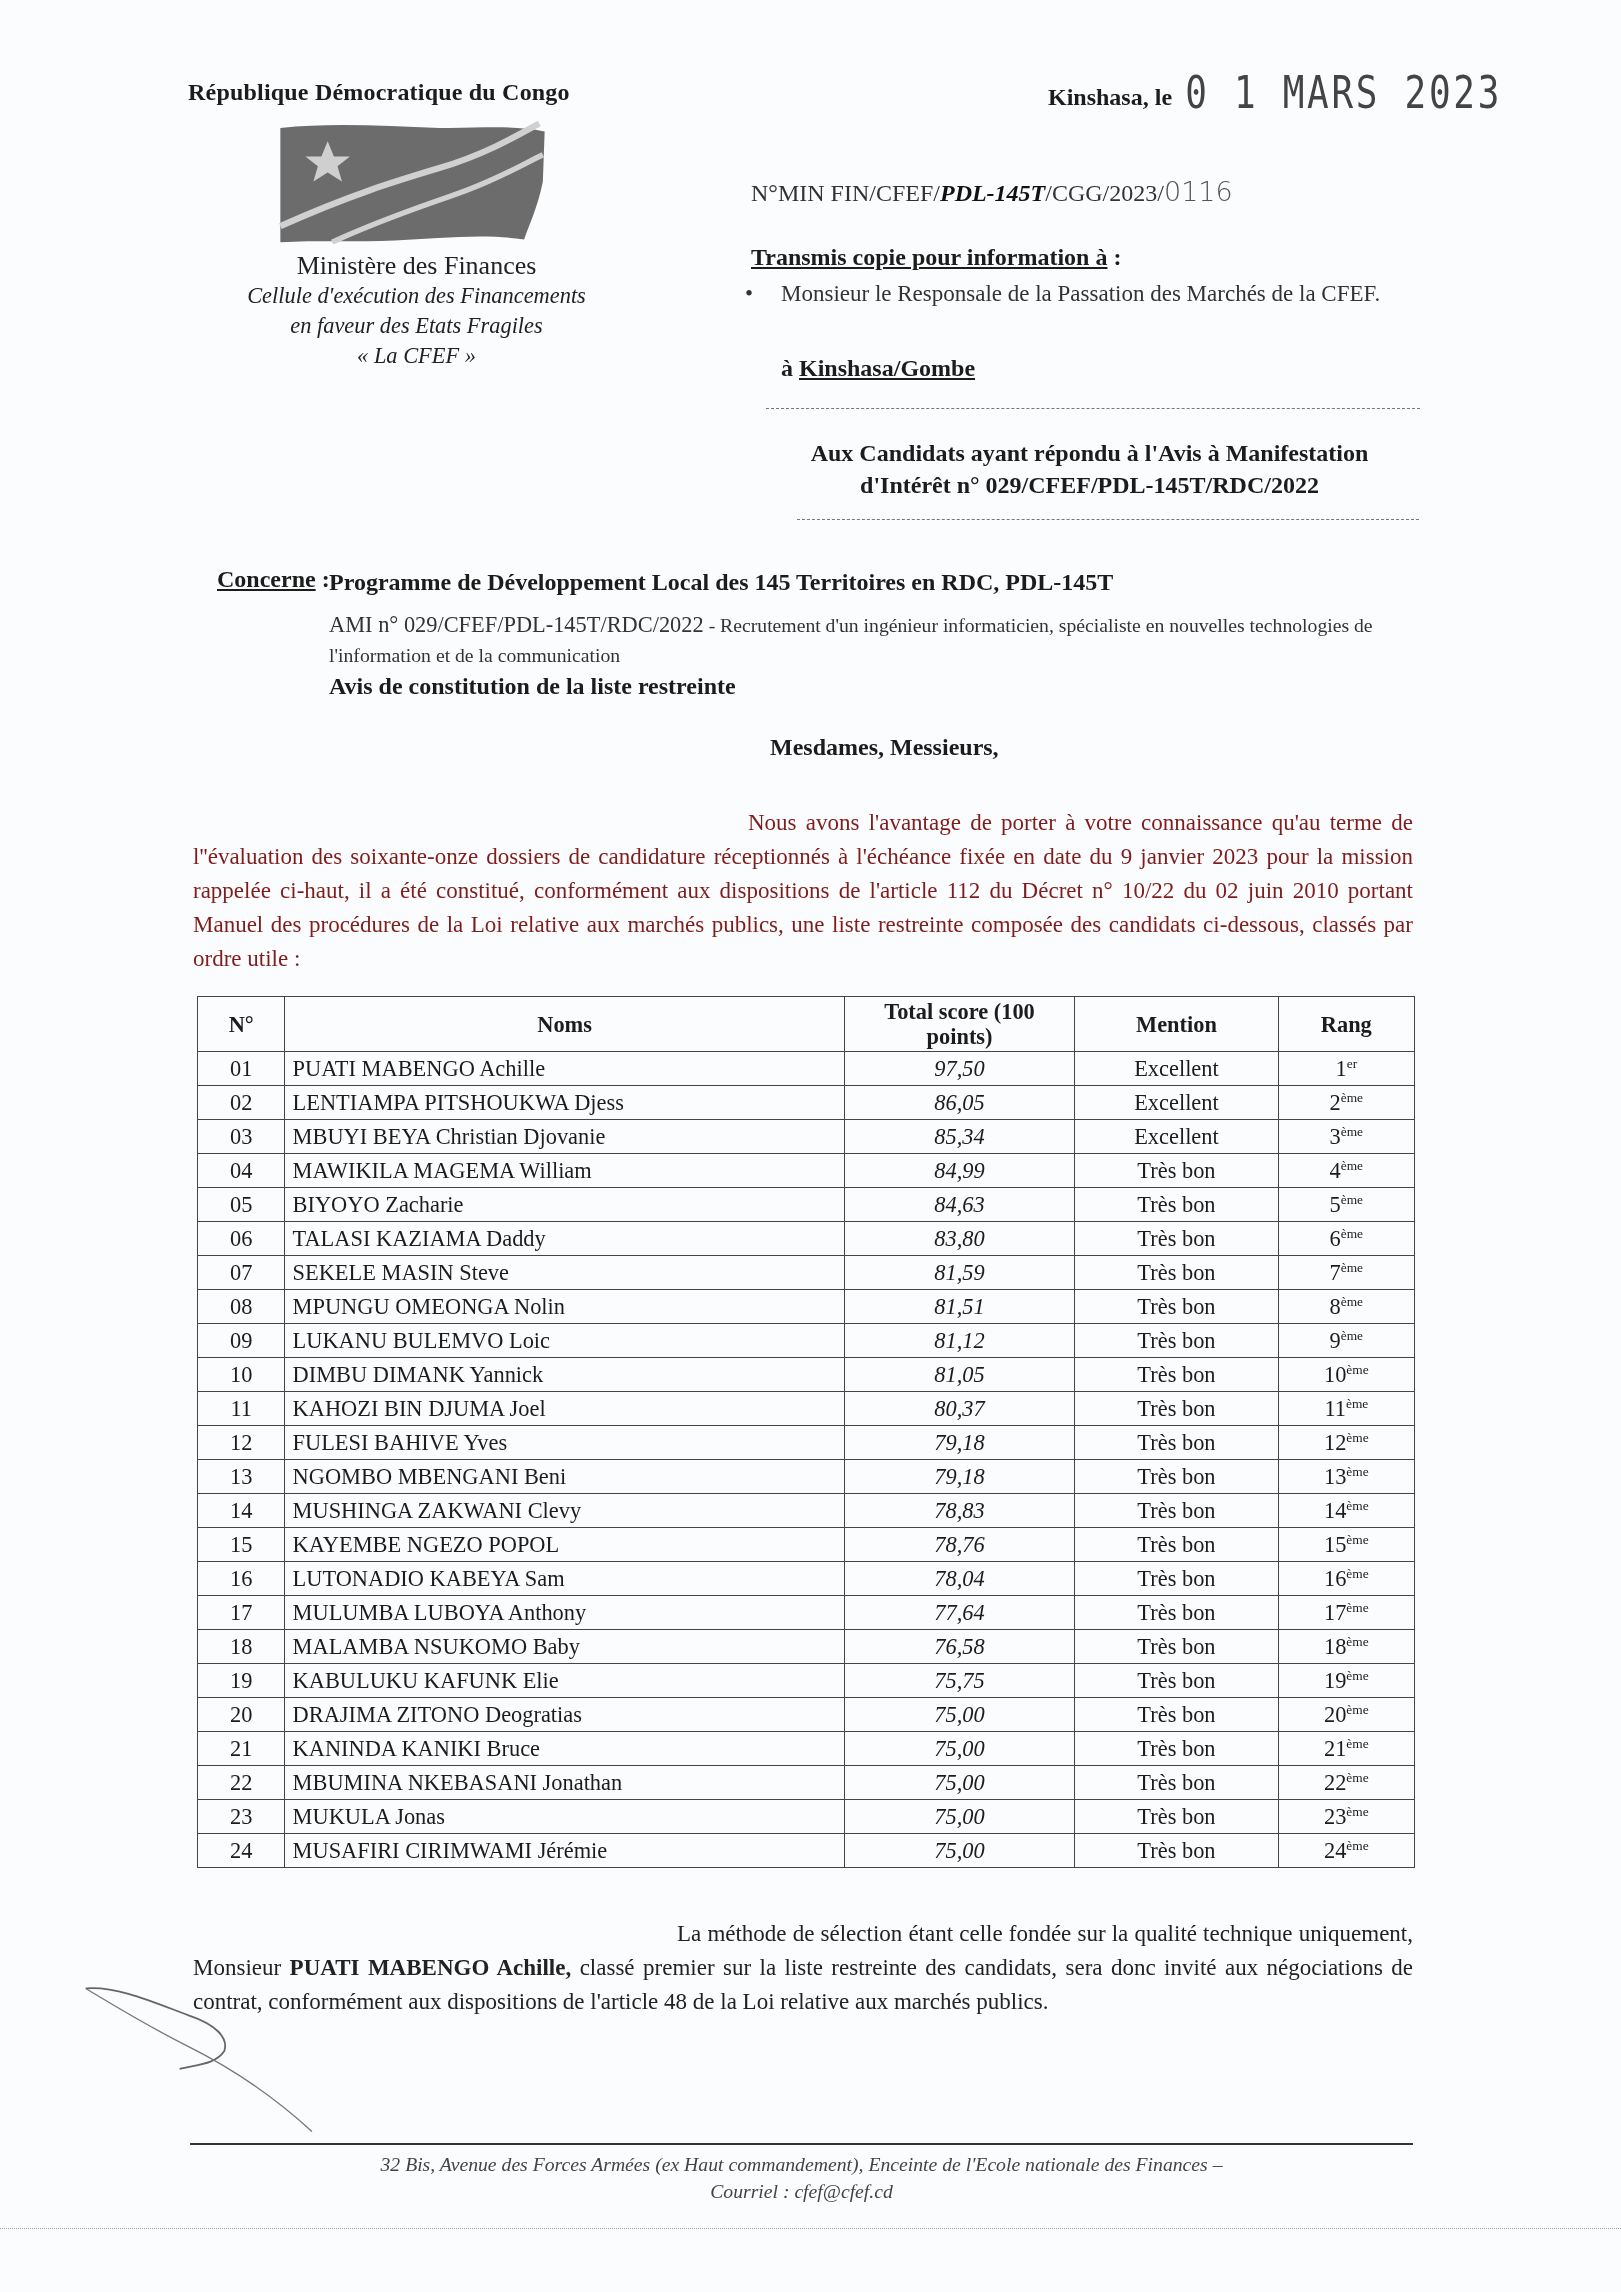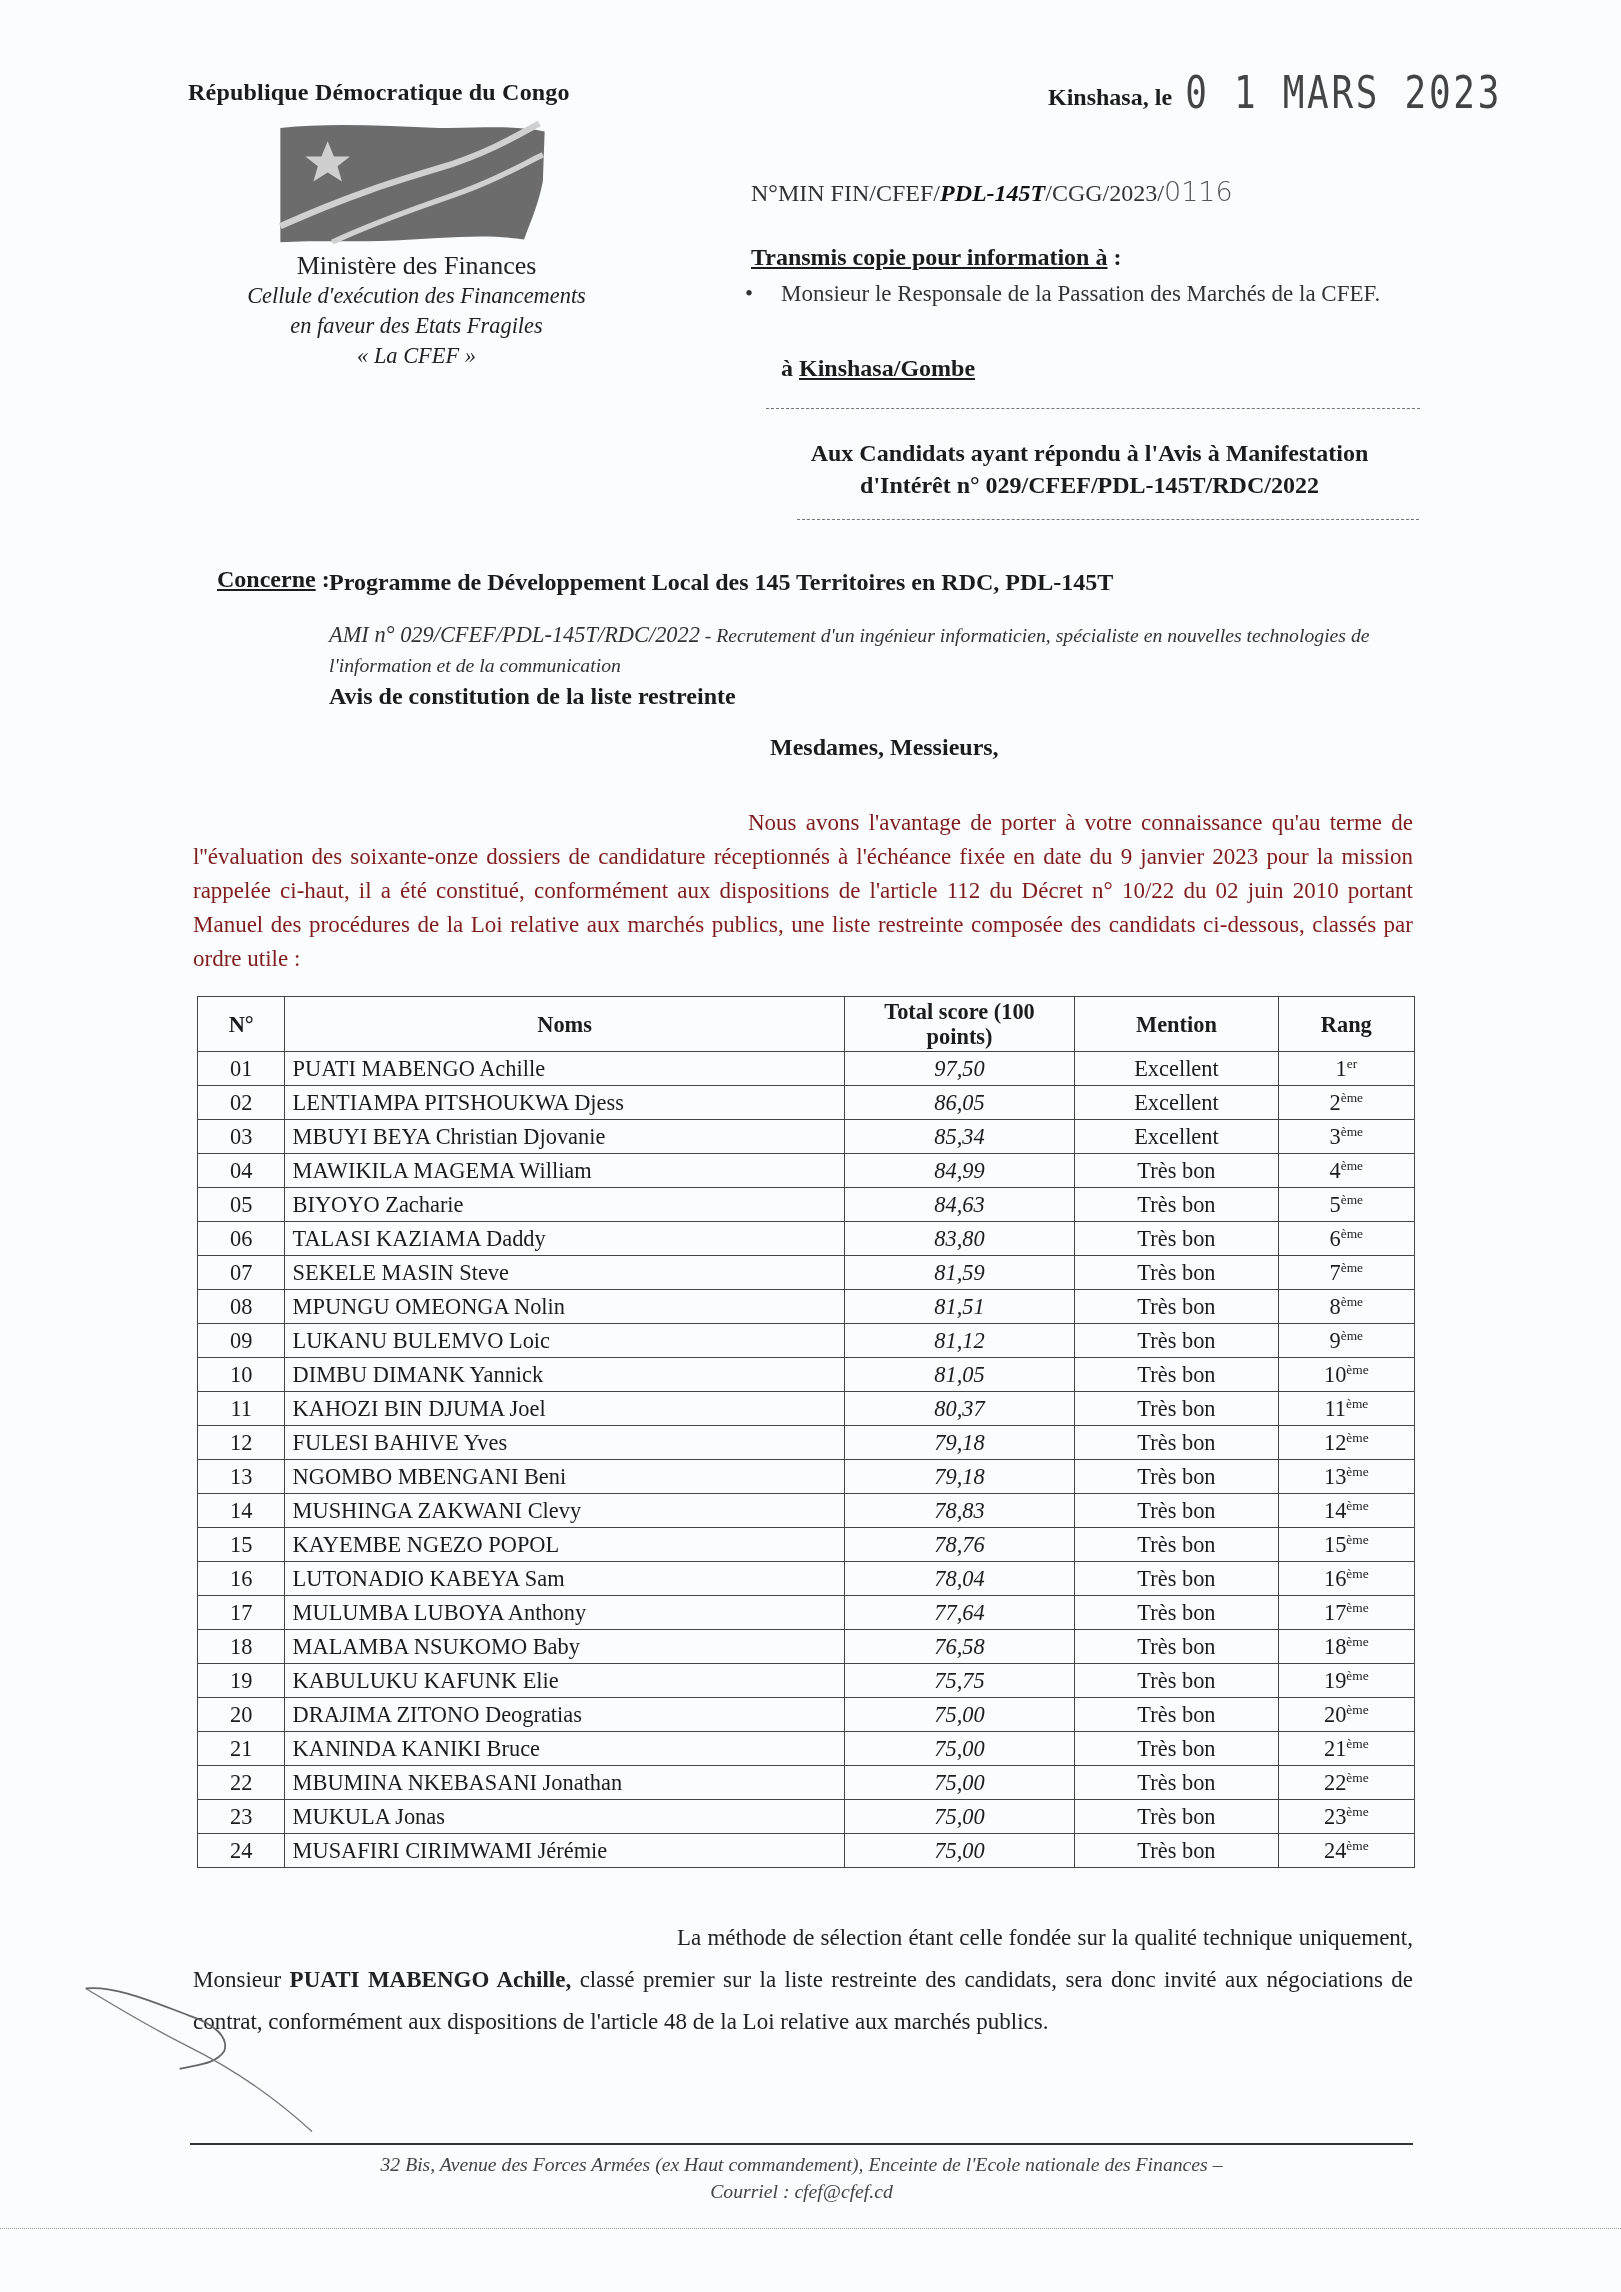--- a/index.html
+++ b/index.html
@@ -30,21 +30,21 @@
 
   .dashline { border-top: 1.8px dashed #777; height: 0; }
   .dash1 { left: 766px; top: 408px; width: 654px; }
   .dash2 { left: 797px; top: 519px; width: 622px; }
   .recipients { left: 749px; top: 437px; width: 681px; font-size: 24px; font-weight: bold; text-align: center; line-height: 32px; }
 
   .concerne-label { left: 217px; top: 566px; font-size: 24px; font-weight: bold; }
   .concerne-label .u { text-decoration: underline; }
   .concerne-body { left: 329px; top: 566px; width: 1111px; }
   .c-prog { font-size: 24px; font-weight: bold; line-height: 32px; }
-  .c-ami { font-size: 19.7px; font-style: italic; line-height: 30px; color: #333; margin-top: 22px; }
+  .c-ami { font-size: 19.7px; line-height: 30px; color: #333; margin-top: 12px; }
   .c-ami .big { font-size: 22.4px; }
   .c-avis { font-size: 24px; font-weight: bold; line-height: 32px; }
 
   .salutation { left: 770px; top: 734px; font-size: 24px; font-weight: bold; }
 
   .para { left: 193px; top: 806px; width: 1220px; font-size: 23px; line-height: 34px; text-align: justify; color: #7f1d1d; }
   .para .indent { display: inline-block; width: 555px; }
 
   table.results {
     position: absolute; left: 197px; top: 996px; width: 1218px;
@@ -52,21 +52,21 @@
   }
   table.results th, table.results td { border: 1.8px solid #444; padding: 0 7.2px; height: 33px; }
   table.results th { font-weight: bold; height: 54px; line-height: 25px; }
   td.c-no { text-align: center; width: 72px; }
   td.c-name { text-align: left; }
   td.c-score { text-align: center; width: 215px; font-style: italic; }
   td.c-mention { text-align: center; width: 188px; }
   td.c-rang { text-align: center; width: 121px; }
   .rank-sup { font-size: 13.4px; vertical-align: 8px; }
 
-  .concl { left: 193px; top: 1917px; width: 1220px; font-size: 23px; line-height: 42px; text-align: justify; color: #222; }
+  .concl { left: 193px; top: 1917px; width: 1220px; font-size: 23px; line-height: 34px; text-align: justify; color: #222; }
   .concl .indent { display: inline-block; width: 484px; }
 
   .signature { left: 81px; top: 1984px; width: 233px; height: 152px; }
 
   .footer-rule { left: 190px; top: 2143px; width: 1223px; border-top: 2.7px solid #333; }
   .footer { left: 190px; top: 2151px; width: 1223px; text-align: center; font-size: 19.7px; font-style: italic; line-height: 27px; color: #444; }
   .bottom-rule { left: 0; top: 2228px; width: 1621px; border-top: 0.9px dotted #999; }
 </style>
 </head>
 <body>

